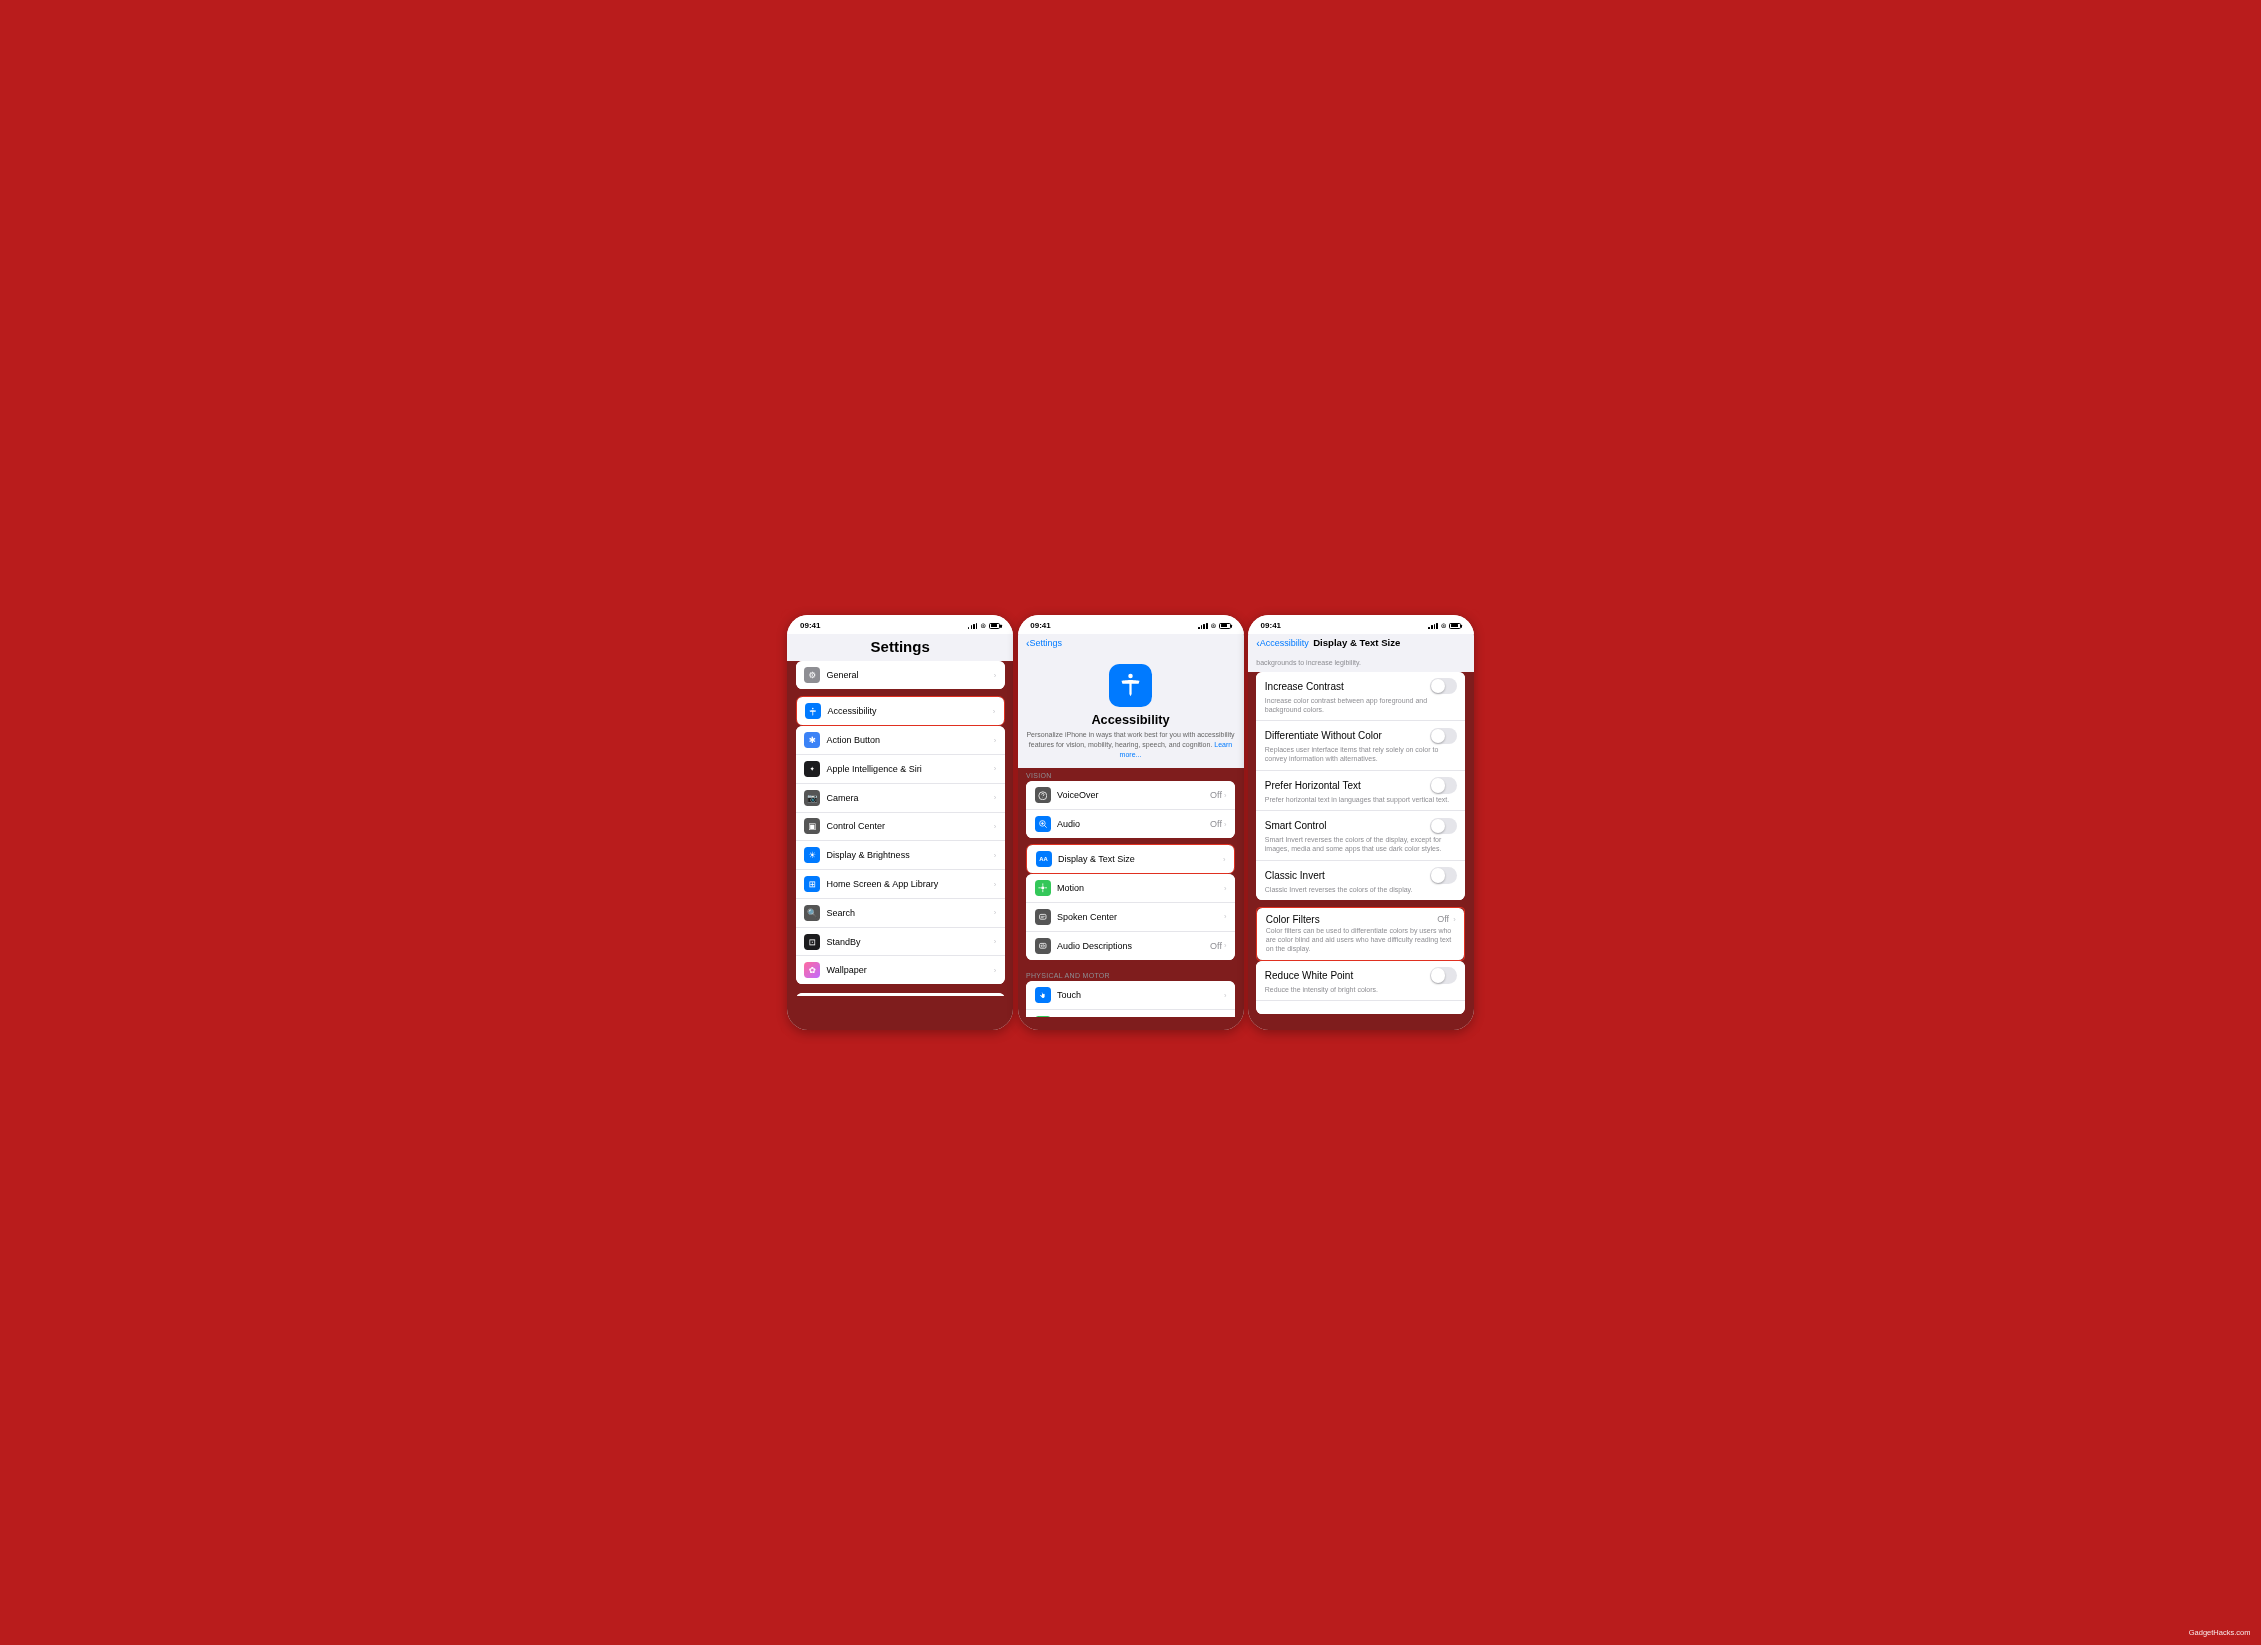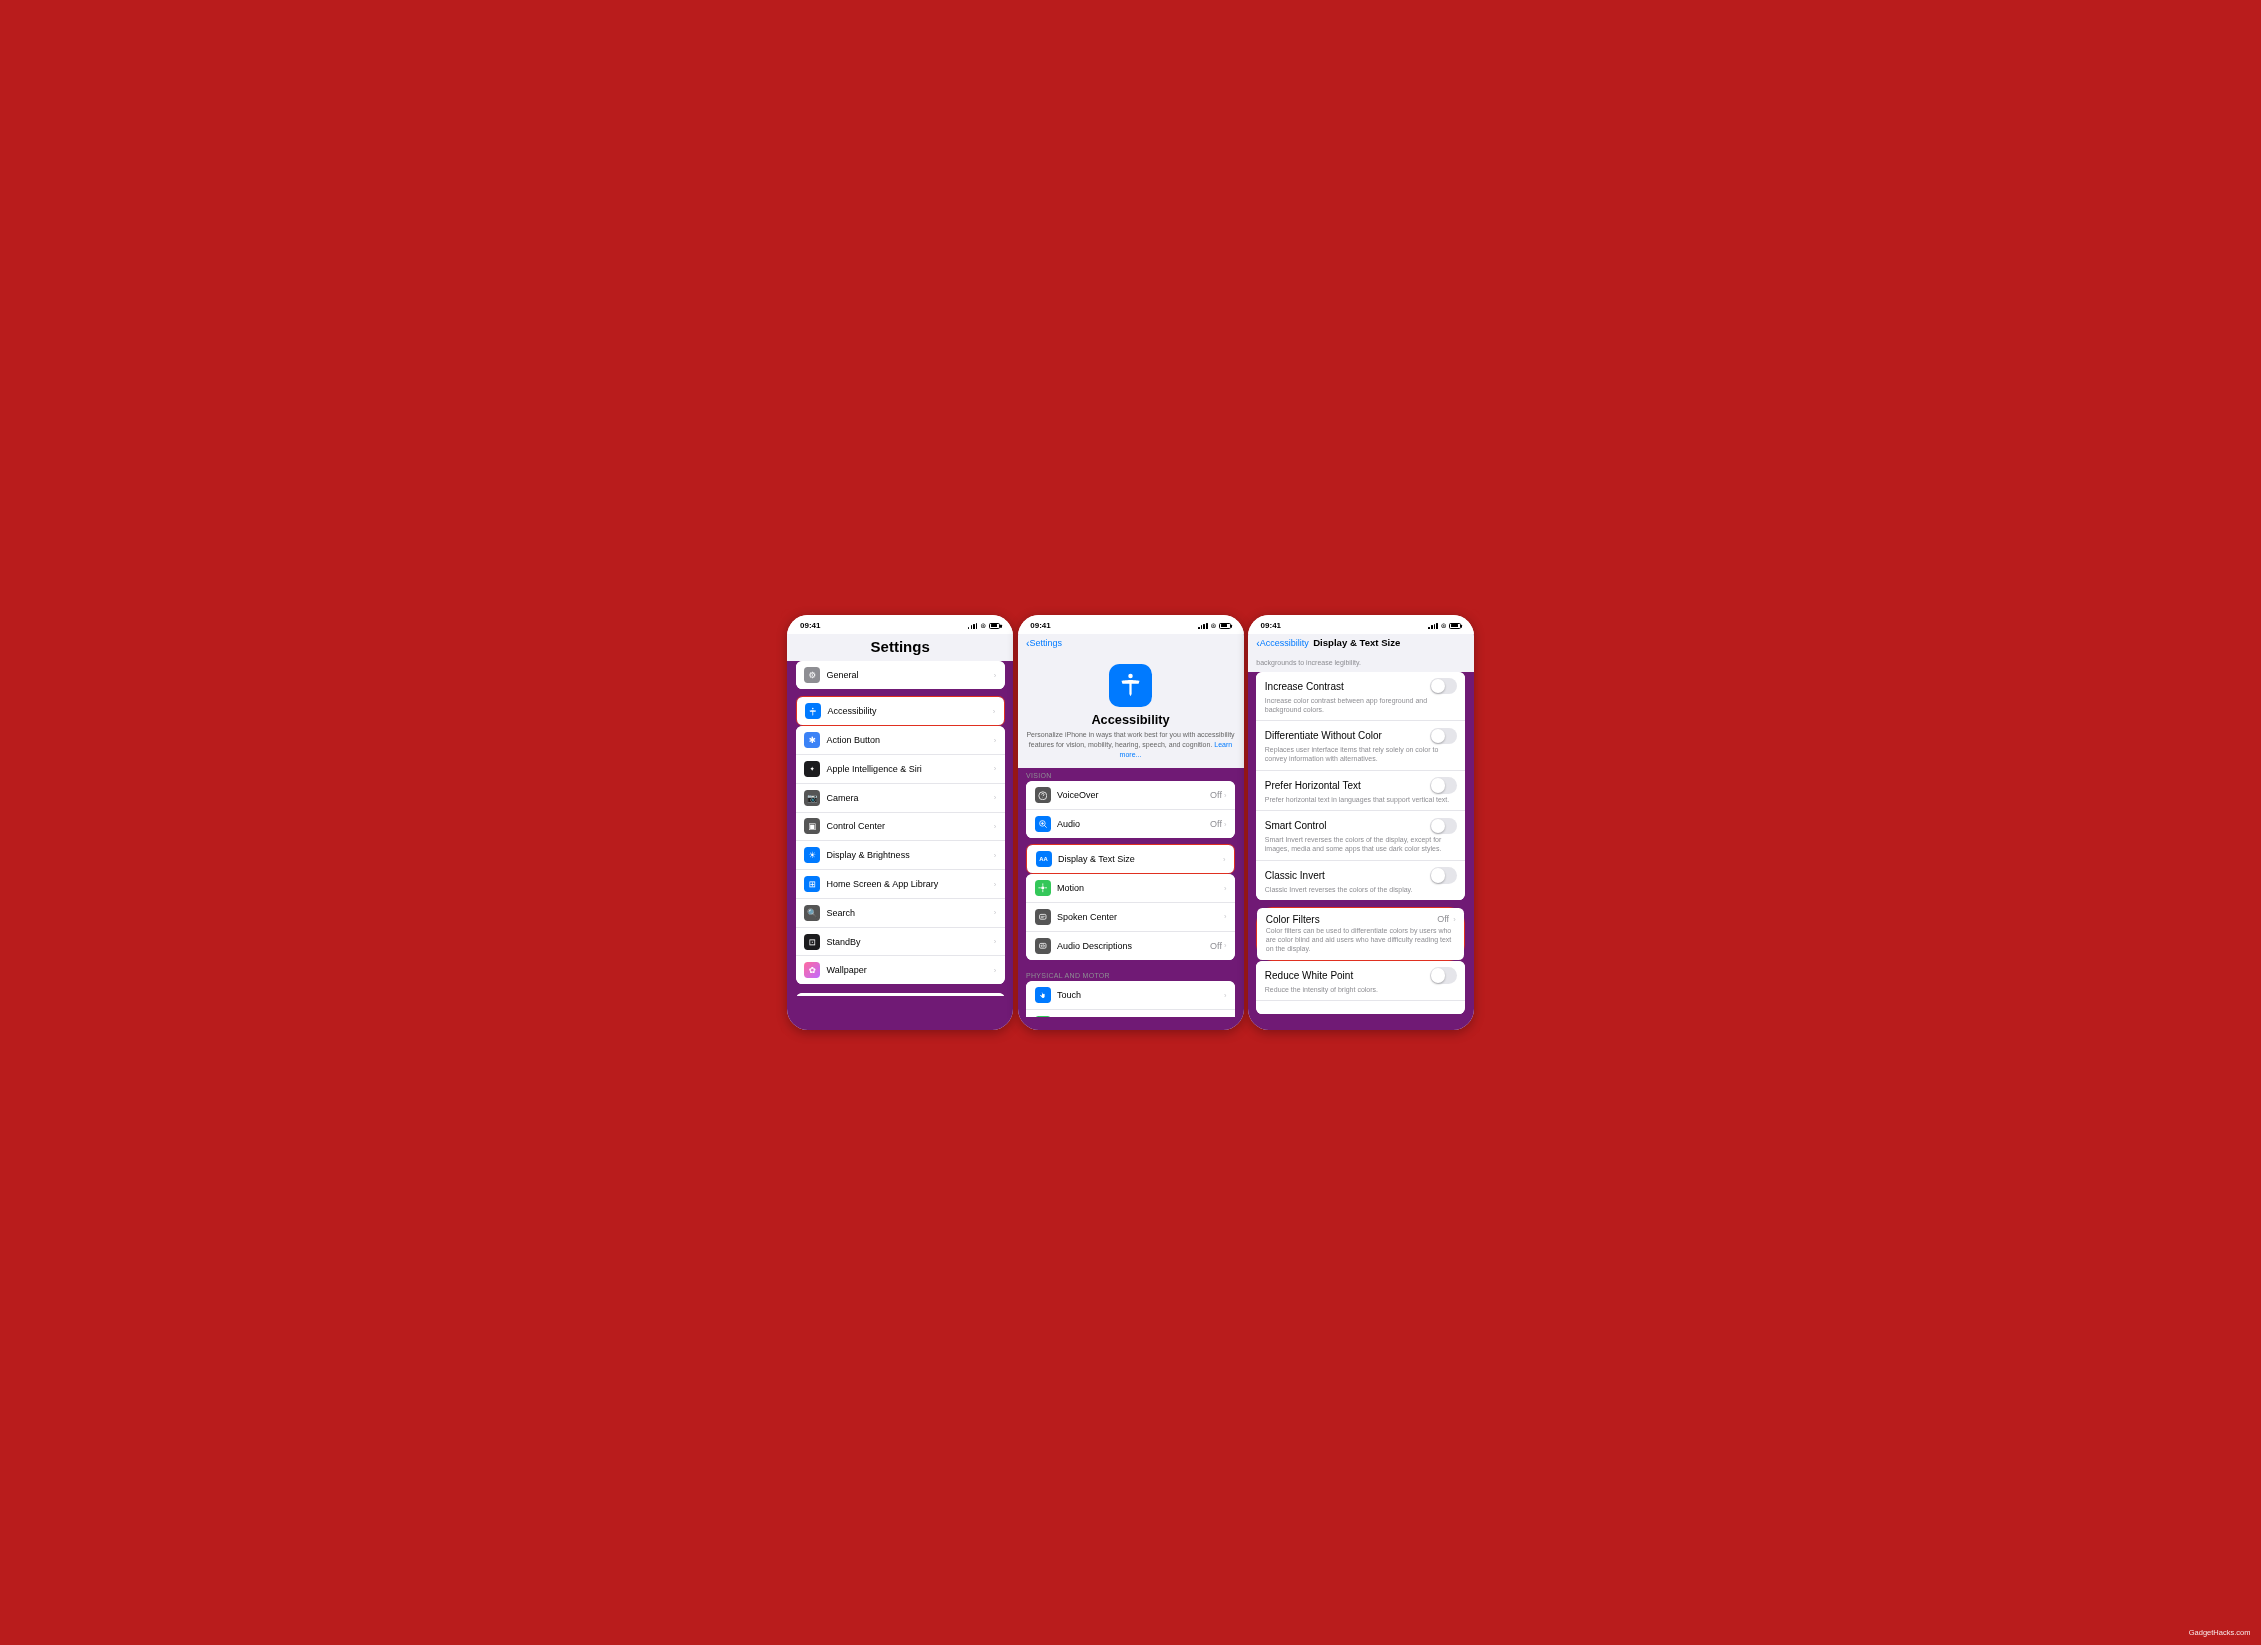--- a/index.html
+++ b/index.html
@@ -88,21 +88,21 @@
       background: #000;
       height: 100%;
       width: 80%;
       border-radius: 0.5px;
     }
 
     
     .screen-content {
       flex: 1;
       overflow: hidden;
-      background: #701a75;
+      background: #7f1d1d;
     }
 
     
     .settings-header {
       background: #f2f2f7;
       padding: 4.3px 8.5px 6.4px;
       text-align: center;
     }
     .settings-title {
       font-size: 15px;
@@ -651,21 +651,21 @@
             <div class="display-item-row">
               <span class="display-item-label">Classic Invert</span>
               <div class="toggle">
                 <div class="toggle-knob"></div>
               </div>
             </div>
             <div class="display-item-desc">Classic Invert reverses the colors of the display.</div>
           </div>
         </div>
 
-        <div style="border: 1.6px solid #e03020; border-radius: 16px; margin: -2.1px 8.5px 0;">
+        <div style="border: 1.6px solid #e03020; border-radius: 4px; margin: -2.1px 8.5px 0;">
           <div class="display-item" style="border-radius:5.3px; border:none;">
             <div class="display-item-row">
               <span class="display-item-label">Color Filters</span>
               <div style="display:flex;align-items:center;gap:2.1px;">
                 <span class="display-item-value">Off</span>
                 <span class="chevron">›</span>
               </div>
             </div>
             <div class="display-item-desc">Color filters can be used to differentiate colors by users who are color blind and aid users who have difficulty reading text on the display.</div>
           </div>

